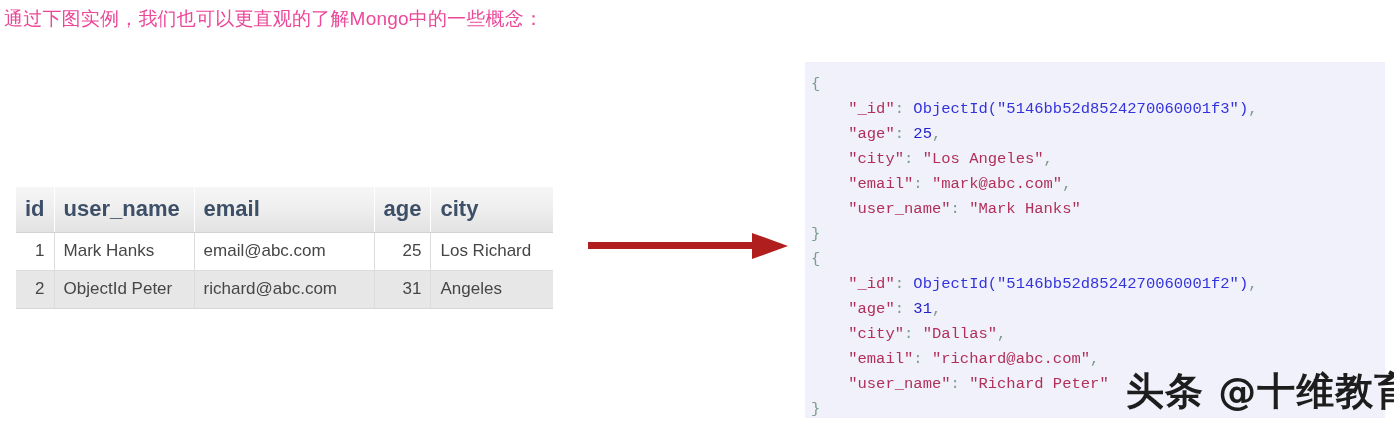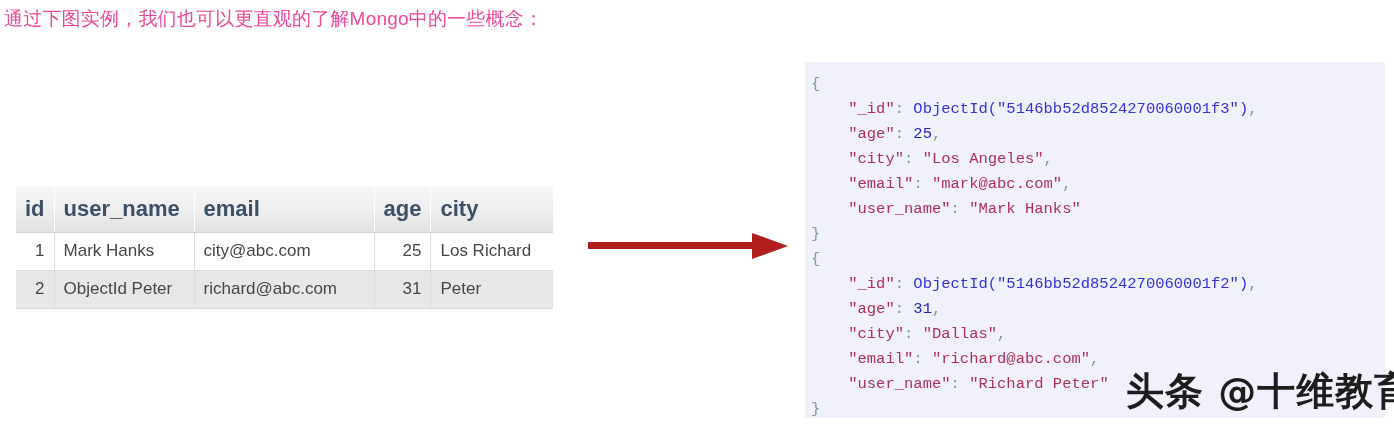--- a/index.html
+++ b/index.html
@@ -141,30 +141,30 @@
         <th>user_name</th>
         <th>email</th>
         <th class="num">age</th>
         <th>city</th>
       </tr>
     </thead>
     <tbody>
       <tr class="row-odd">
         <td class="num">1</td>
         <td>Mark Hanks</td>
-        <td>city@abc.com</td>
+        <td>email@abc.com</td>
         <td class="num">25</td>
         <td>Los Richard</td>
       </tr>
       <tr class="row-even">
         <td class="num">2</td>
         <td>ObjectId Peter</td>
         <td>richard@abc.com</td>
         <td class="num">31</td>
-        <td>Peter</td>
+        <td>Angeles</td>
       </tr>
     </tbody>
   </table>
 </div>
 
 <svg id="flow-arrow" viewBox="0 0 208 38">
   <rect x="0" y="14" width="172" height="7" fill="#b01e1e"></rect>
   <polygon points="164,5 200,18 164,31" fill="#b01e1e"></polygon>
 </svg>
 

